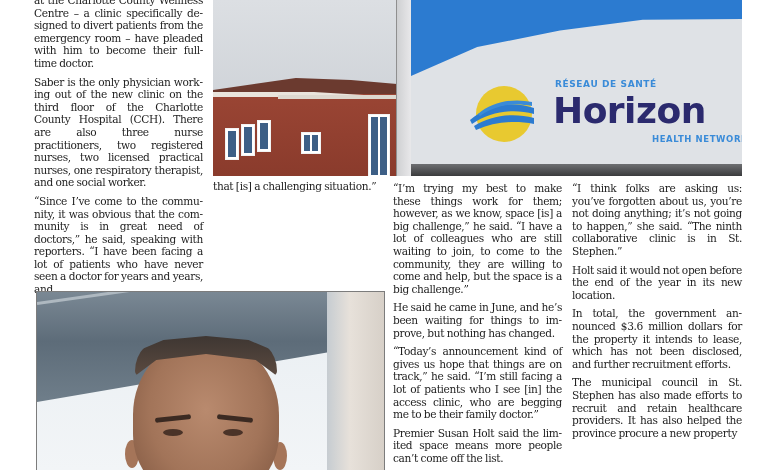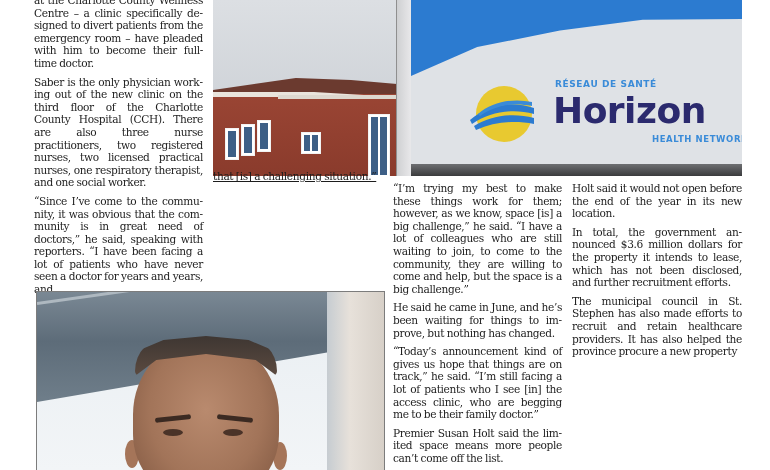--- a/index.html
+++ b/index.html
@@ -13,21 +13,21 @@
     position: absolute;
     font-size: 10.6px;
     line-height: 12.6px;
     text-align: justify;
     hyphens: manual;
     letter-spacing: -0.35px;
     word-spacing: -0.4px;
   }
   .col p { margin: 0 0 6px 0; }
   .col1 { left: 34px; top: -6px; width: 169px; }
-  .col2 { left: 213px; top: 170px; width: 168px; text-decoration: underline; }
+  .col2 { left: 213px; top: 180px; width: 168px; }
   .col3 { left: 393px; top: 182px; width: 169px; }
   .col4 { left: 572px; top: 182px; width: 170px; }
 
   
   .photo-building {
     position: absolute; left: 213px; top: 0; width: 184px; height: 176px;
     overflow: hidden;
     background: linear-gradient(180deg, #dcdfe3 0%, #cfd3d8 60%, #c7ccd2 100%);
   }
   .bldg-roof {
@@ -186,20 +186,21 @@
 
 <div class="col col3">
   <p>“I’m trying my best to make these things work for them; however, as we know, space [is] a big chal­lenge,” he said. “I have a lot of col­leagues who are still waiting to join, to come to the community, they are willing to come and help, but the space is a big challenge.”</p>
   <p>He said he came in June, and he’s been waiting for things to im­prove, but nothing has changed.</p>
   <p>“Today’s announcement kind of gives us hope that things are on track,” he said. “I’m still facing a lot of patients who I see [in] the access clinic, who are begging me to be their family doctor.”</p>
   <p>Premier Susan Holt said the lim­ited space means more people can’t come off the list.</p>
 
 </div>
 
 <div class="col col4">
+  <p>“I think folks are asking us: you’ve forgotten about us, you’re not doing anything; it’s not going to happen,” she said. “The ninth col­laborative clinic is in St. Stephen.”</p>
   <p>Holt said it would not open before the end of the year in its new loca­tion.</p>
   <p>In total, the government an­nounced $3.6 million dollars for the property it intends to lease, which has not been disclosed, and further recruitment efforts.</p>
   <p>The municipal council in St. Stephen has also made efforts to recruit and retain healthcare providers. It has also helped the province procure a new property</p>
 </div>
 
 <div class="photo-portrait">
   <div class="blind"></div>
   <div class="blind-stripe"></div>
   <div class="wall-right"></div>
   <div class="ear" style="left:88px;top:148px;"></div>

